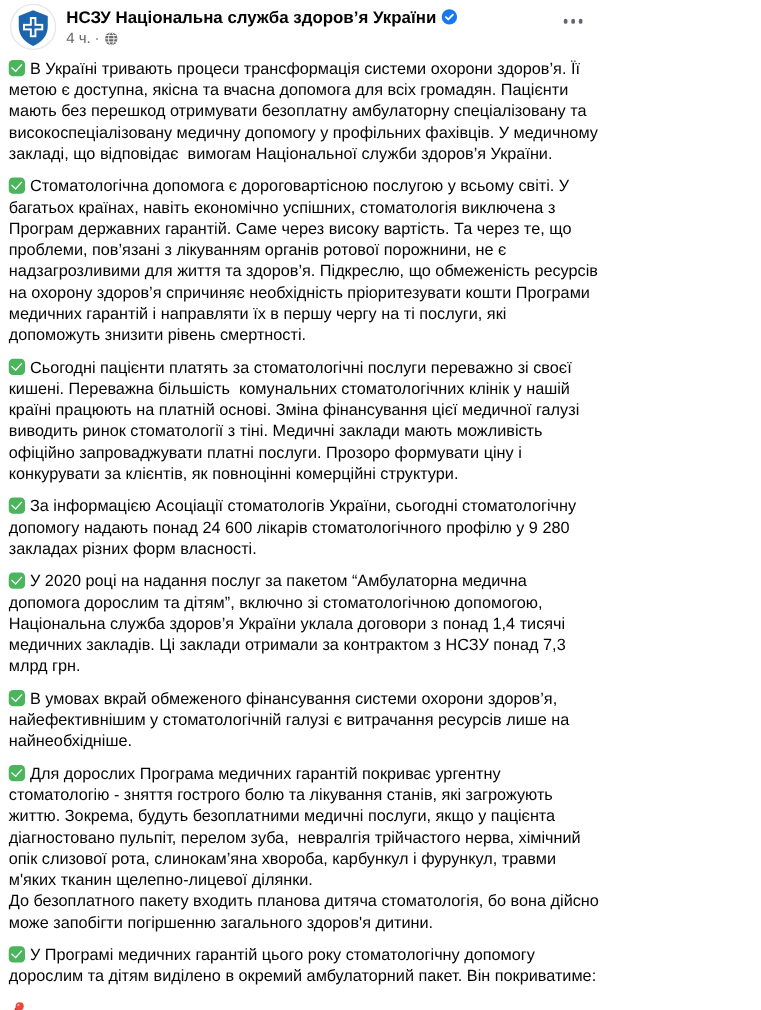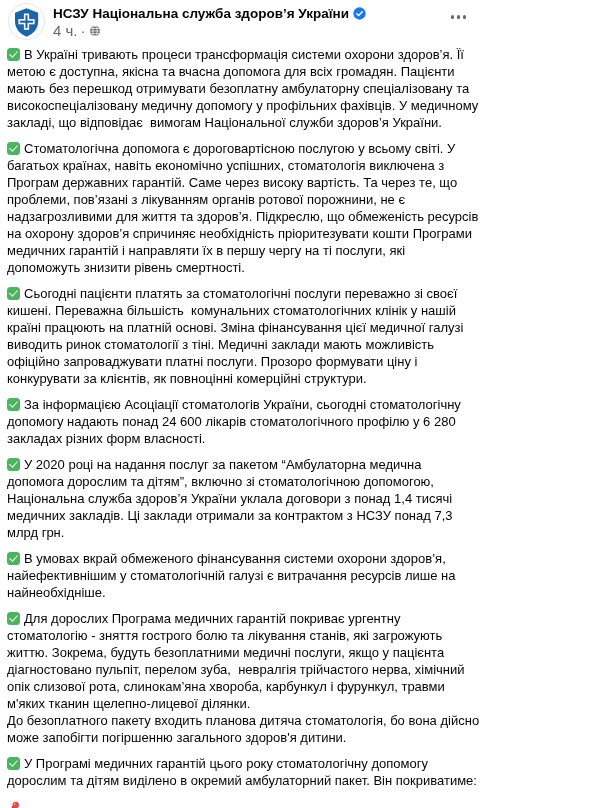--- a/index.html
+++ b/index.html
@@ -15,21 +15,21 @@
   .avatar { width: 37px; height: 37px; flex: 0 0 auto; cursor: pointer; }
   .header-info { margin-left: 8px; padding-top: 2px; min-width: 0; }
   .name-row { display: flex; align-items: center; gap: 4px; }
   .page-name {
     font-weight: 700; font-size: 13.5px; line-height: 17px; color: #050505;
     cursor: pointer; white-space: nowrap;
   }
   .badge { width: 13px; height: 13px; flex: 0 0 auto; }
   .meta-row {
     display: flex; align-items: center; gap: 3px;
-    color: #65676b; font-size: 15px; line-height: 15px; margin-top: 1px;
+    color: #65676b; font-size: 12px; line-height: 15px; margin-top: 1px;
   }
   .globe { width: 12px; height: 12px; }
   .options { margin-left: auto; display: flex; gap: 2.5px; padding: 12px 12px 0 0; cursor: pointer; }
   .options .dot { width: 3.5px; height: 3.5px; border-radius: 50%; background: #606770; }
 
   
   .body-text { padding: 3px 7px 0 7px; font-size: 13px; line-height: 17px; }
   .para { margin: 0 0 9px 0; }
   .para-text { white-space: pre-wrap; }
 
@@ -91,21 +91,21 @@
   </div>
 
   <div class="body-text">
 
     <p class="para"><span class="check-icon"></span><span class="para-text">В Україні тривають процеси трансформація системи охорони здоров’я. Її метою є доступна, якісна та вчасна допомога для всіх громадян. Пацієнти мають без перешкод отримувати безоплатну амбулаторну спеціалізовану та високоспеціалізовану медичну допомогу у профільних фахівців. У медичному закладі, що відповідає  вимогам Національної служби здоров’я України.</span></p>
 
     <p class="para"><span class="check-icon"></span><span class="para-text">Стоматологічна допомога є дороговартісною послугою у всьому світі. У багатьох країнах, навіть економічно успішних, стоматологія виключена з Програм державних гарантій. Саме через високу вартість. Та через те, що проблеми, пов’язані з лікуванням органів ротової порожнини, не є надзагрозливими для життя та здоров’я. Підкреслю, що обмеженість ресурсів на охорону здоров’я спричиняє необхідність пріоритезувати кошти Програми медичних гарантій і направляти їх в першу чергу на ті послуги, які допоможуть знизити рівень смертності.</span></p>
 
     <p class="para"><span class="check-icon"></span><span class="para-text">Сьогодні пацієнти платять за стоматологічні послуги переважно зі своєї кишені. Переважна більшість  комунальних стоматологічних клінік у нашій країні працюють на платній основі. Зміна фінансування цієї медичної галузі виводить ринок стоматології з тіні. Медичні заклади мають можливість офіційно запроваджувати платні послуги. Прозоро формувати ціну і конкурувати за клієнтів, як повноцінні комерційні структури.</span></p>
 
-    <p class="para"><span class="check-icon"></span><span class="para-text">За інформацією Асоціації стоматологів України, сьогодні стоматологічну допомогу надають понад 24 600 лікарів стоматологічного профілю у 6 280 закладах різних форм власності.</span></p>
+    <p class="para"><span class="check-icon"></span><span class="para-text">За інформацією Асоціації стоматологів України, сьогодні стоматологічну допомогу надають понад 24 600 лікарів стоматологічного профілю у 9 280 закладах різних форм власності.</span></p>
 
     <p class="para"><span class="check-icon"></span><span class="para-text">У 2020 році на надання послуг за пакетом “Амбулаторна медична допомога дорослим та дітям”, включно зі стоматологічною допомогою, Національна служба здоров’я України уклала договори з понад 1,4 тисячі медичних закладів. Ці заклади отримали за контрактом з НСЗУ понад 7,3 млрд грн.</span></p>
 
     <p class="para"><span class="check-icon"></span><span class="para-text">В умовах вкрай обмеженого фінансування системи охорони здоров’я, найефективнішим у стоматологічній галузі є витрачання ресурсів лише на найнеобхідніше.</span></p>
 
     <p class="para"><span class="check-icon"></span><span class="para-text">Для дорослих Програма медичних гарантій покриває ургентну стоматологію - зняття гострого болю та лікування станів, які загрожують життю. Зокрема, будуть безоплатними медичні послуги, якщо у пацієнта діагностовано пульпіт, перелом зуба,  невралгія трійчастого нерва, хімічний опік слизової рота, слинокам’яна хвороба, карбункул і фурункул, травми м'яких тканин щелепно-лицевої ділянки.
 До безоплатного пакету входить планова дитяча стоматологія, бо вона дійсно може запобігти погіршенню загального здоров'я дитини.</span></p>
 
     <p class="para"><span class="check-icon"></span><span class="para-text">У Програмі медичних гарантій цього року стоматологічну допомогу дорослим та дітям виділено в окремий амбулаторний пакет. Він покриватиме:</span></p>
 

